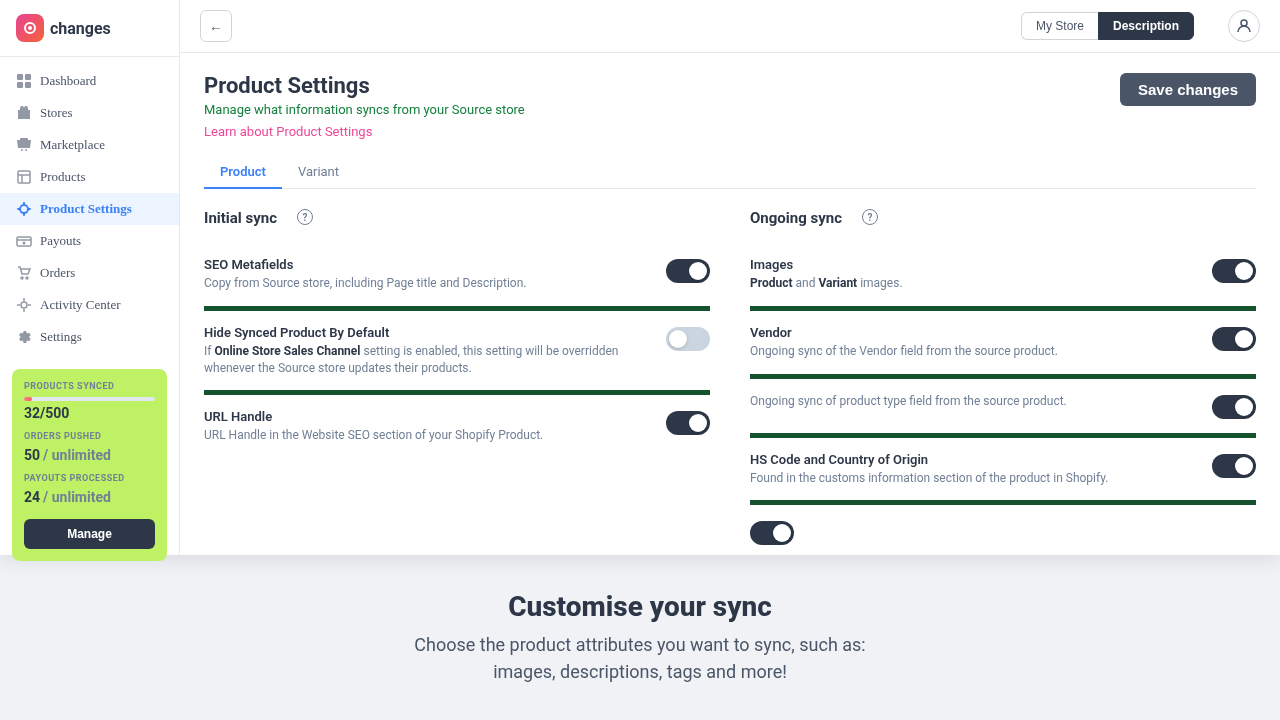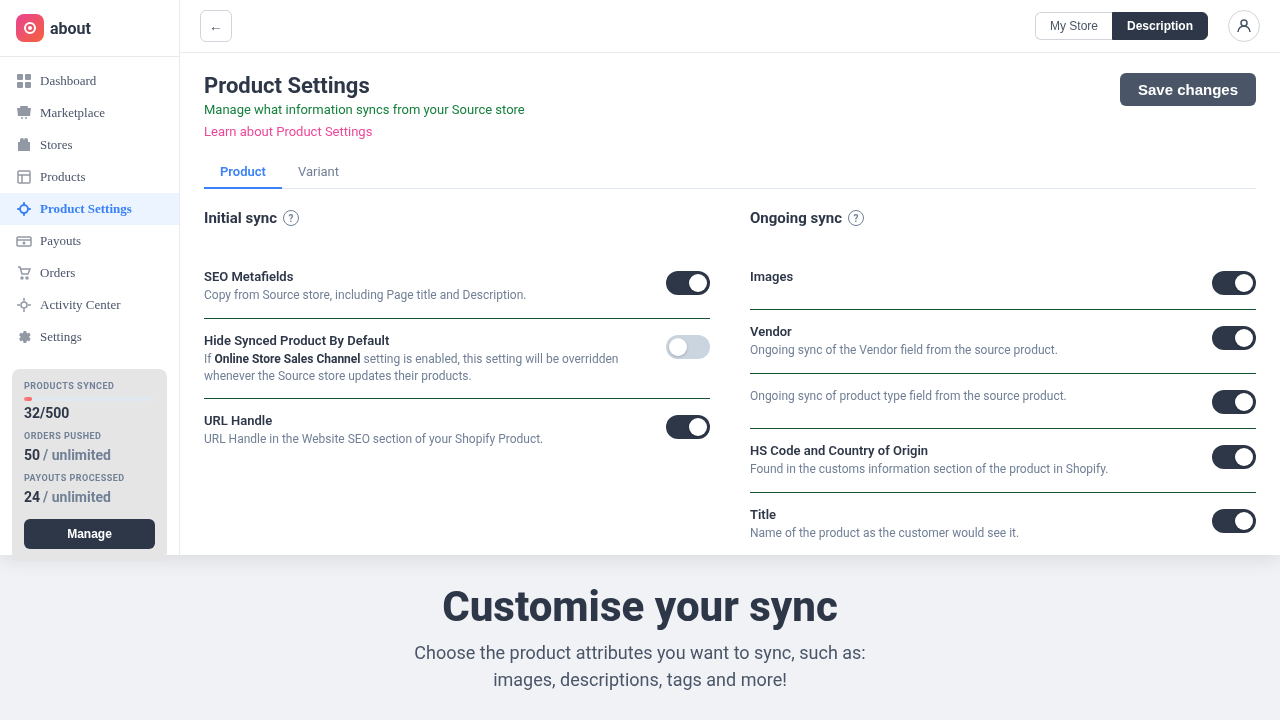--- a/index.html
+++ b/index.html
@@ -74,21 +74,21 @@
       background: #ebf4ff;
       color: #3b82f6;
       font-weight: 600;
     }
     .nav-item.active::left { border-left: 3px solid #3b82f6; }
     .nav-icon { width: 16px; height: 16px; opacity: 0.6; flex-shrink: 0; }
     .nav-item.active .nav-icon { opacity: 1; }
 
     .sidebar-stats {
       margin: 8px 12px;
-      background: #e5e5e5;
+      background: #bef264;
       border-radius: 8px;
       padding: 12px;
       font-size: 11px;
     }
     .stat-label { font-size: 9px; font-weight: 700; color: #718096; text-transform: uppercase; letter-spacing: 0.5px; margin-bottom: 6px; }
     .progress-bar-bg { background: #e2e8f0; border-radius: 4px; height: 4px; margin-bottom: 4px; }
     .progress-bar-fill { background: linear-gradient(to right, #fc8181, #f56565); border-radius: 4px; height: 4px; }
     .stat-numbers { font-size: 12px; color: #2d3748; margin-bottom: 10px; }
     .stat-numbers span { font-weight: 700; font-size: 14px; }
     .stat-sub { color: #718096; }
@@ -201,35 +201,35 @@
     .sync-grid {
       display: grid;
       grid-template-columns: 1fr 1fr;
       gap: 0 40px;
     }
 
     .sync-section-title {
       font-size: 15px;
       font-weight: 700;
       color: #2d3748;
-      margin-bottom: 28px;
-      display: flex; align-items: center; gap: 6px;
+      margin-bottom: 16px;
+      display: flex; align-items: flex-start; gap: 20px;
     }
     .help-icon {
       width: 16px; height: 16px;
       border: 1.5px solid #718096;
       border-radius: 50%;
       display: inline-flex; align-items: center; justify-content: center;
       font-size: 10px; color: #718096; cursor: pointer;
       flex-shrink: 0;
     }
 
     .sync-item {
       padding: 14px 0;
-      border-bottom: 1px solid #14532d;
+      border-bottom: 5px solid #14532d;
       display: flex; align-items: flex-start; justify-content: space-between; gap: 12px;
     }
     .sync-item:last-child { border-bottom: none; }
     .sync-item-info { flex: 1; }
     .sync-item-name { font-size: 13px; font-weight: 600; color: #2d3748; margin-bottom: 3px; }
     .sync-item-desc { font-size: 12px; color: #718096; line-height: 1.4; }
     .sync-item-desc strong { font-weight: 700; color: #2d3748; }
 
     
     .toggle {
@@ -265,21 +265,21 @@
       bottom: 0; left: 0; right: 0;
       height: 165px;
       background: #f0f2f5;
       display: flex;
       flex-direction: column;
       align-items: center;
       justify-content: center;
       z-index: 0;
     }
     .bottom-headline {
-      font-size: 42px;
+      font-size: 28px;
       font-weight: 800;
       color: #2d3748;
       margin-bottom: 8px;
     }
     .bottom-subtext {
       font-size: 18px;
       color: #4a5568;
       text-align: center;
       line-height: 1.5;
     }
@@ -293,49 +293,49 @@
 <div class="app-container">
 
   <div class="sidebar">
     <div class="sidebar-logo">
       <div class="logo-icon">
         <svg width="16" height="16" viewBox="0 0 16 16" fill="none">
           <circle cx="8" cy="8" r="5" stroke="white" stroke-width="2" fill="none"></circle>
           <circle cx="8" cy="8" r="2" fill="white"></circle>
         </svg>
       </div>
-      <span class="logo-text">about</span>
+      <span class="logo-text">changes</span>
     </div>
 
     <nav class="sidebar-nav">
 
       <div class="nav-item">
         <svg class="nav-icon" viewBox="0 0 16 16" fill="currentColor">
             <rect x="1" y="1" width="6" height="6" rx="1"></rect>
             <rect x="9" y="1" width="6" height="6" rx="1"></rect>
             <rect x="1" y="9" width="6" height="6" rx="1"></rect>
             <rect x="9" y="9" width="6" height="6" rx="1"></rect>
           </svg>
         <span>Dashboard</span>
       </div>
 
       <div class="nav-item">
         <svg class="nav-icon" viewBox="0 0 16 16" fill="currentColor">
+            <path d="M2 5h12v9H2V5zm2 0V3a2 2 0 014 0v2m0 0V3a2 2 0 014 0v2"></path>
+          </svg>
+        <span>Stores</span>
+      </div>
+
+      <div class="nav-item">
+        <svg class="nav-icon" viewBox="0 0 16 16" fill="currentColor">
             <path d="M1 3h14l-1 8H2L1 3zm3 0V2a1 1 0 011-1h6a1 1 0 011 1v1"></path>
             <circle cx="6" cy="13" r="1"></circle>
             <circle cx="10" cy="13" r="1"></circle>
           </svg>
         <span>Marketplace</span>
-      </div>
-
-      <div class="nav-item">
-        <svg class="nav-icon" viewBox="0 0 16 16" fill="currentColor">
-            <path d="M2 5h12v9H2V5zm2 0V3a2 2 0 014 0v2m0 0V3a2 2 0 014 0v2"></path>
-          </svg>
-        <span>Stores</span>
       </div>
 
       <div class="nav-item">
         <svg class="nav-icon" viewBox="0 0 16 16" fill="currentColor">
             <rect x="2" y="2" width="12" height="12" rx="1" fill="none" stroke="currentColor" stroke-width="1.5"></rect>
             <line x1="2" y1="6" x2="14" y2="6" stroke="currentColor" stroke-width="1.5"></line>
             <line x1="6" y1="6" x2="6" y2="14" stroke="currentColor" stroke-width="1.5"></line>
           </svg>
         <span>Products</span>
       </div>
@@ -406,21 +406,21 @@
       <button class="manage-btn">Manage</button>
     </div>
   </div>
 
   <div class="main-content">
 
     <div class="top-header">
       <button class="back-btn">
         <span>←</span>
       </button>
-      <div style="display:flex; align-items:center; gap:10px;">
+      <div style="display:flex; align-items:center; gap:24px;">
         <div class="header-store-toggle">
           <button class="store-btn">My Store</button>
           <button class="store-btn">Description</button>
         </div>
         <button class="avatar-btn">
           <svg width="16" height="16" viewBox="0 0 16 16" fill="none" stroke="#4a5568" stroke-width="1.5">
             <circle cx="8" cy="5" r="3"></circle>
             <path d="M2 14c0-3.3 2.7-6 6-6s6 2.7 6 6"></path>
           </svg>
         </button>
@@ -498,20 +498,23 @@
 
         <div>
           <div class="sync-section-title">
             <span>Ongoing sync</span>
             <span class="help-icon">?</span>
           </div>
 
           <div class="sync-item">
             <div class="sync-item-info">
               <div class="sync-item-name">Images</div>
+              <div class="sync-item-desc">
+                <strong>Product</strong> and <strong>Variant</strong> images.
+              </div>
             </div>
             <label class="toggle">
               <input type="checkbox" checked="" style="">
               <div class="toggle-track on">
                 <div class="toggle-thumb"></div>
               </div>
             </label>
           </div>
 
           <div class="sync-item">
@@ -546,24 +549,20 @@
             </div>
             <label class="toggle">
               <input type="checkbox" checked="" style="">
               <div class="toggle-track on">
                 <div class="toggle-thumb"></div>
               </div>
             </label>
           </div>
 
           <div class="sync-item">
-            <div class="sync-item-info">
-              <div class="sync-item-name">Title</div>
-              <div class="sync-item-desc">Name of the product as the customer would see it.</div>
-            </div>
             <label class="toggle">
               <input type="checkbox" checked="" style="">
               <div class="toggle-track on">
                 <div class="toggle-thumb"></div>
               </div>
             </label>
           </div>
         </div>
 
       </div>

